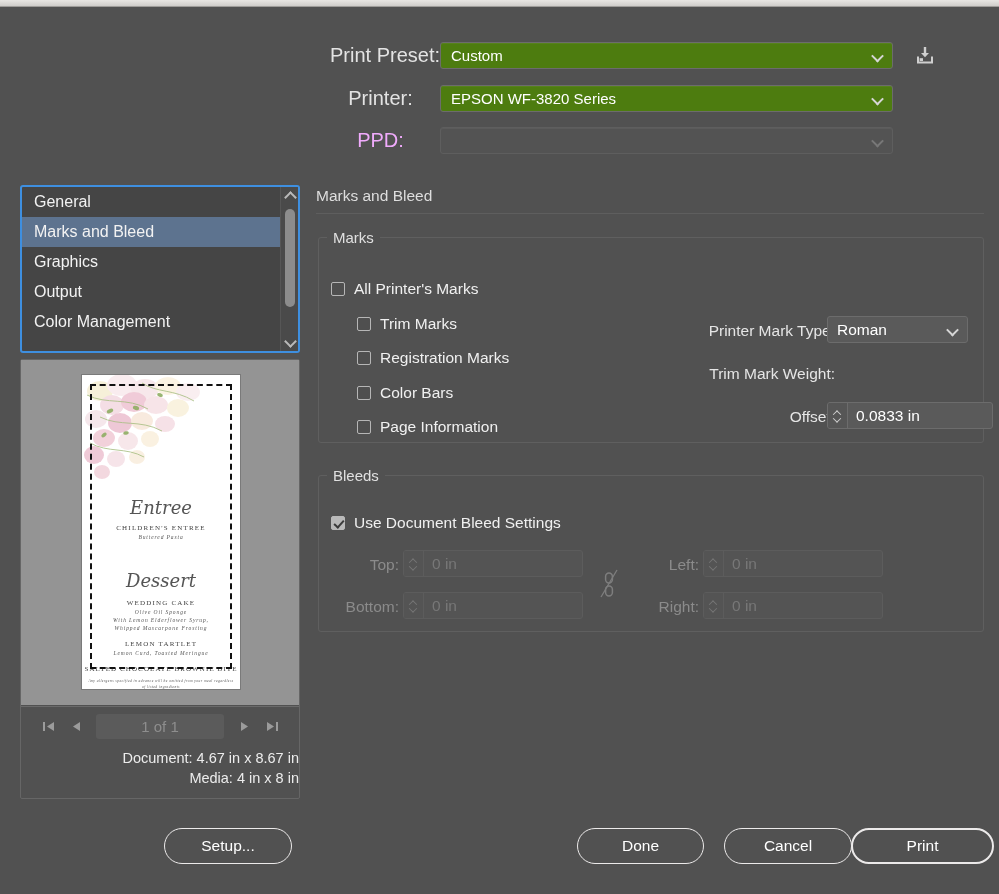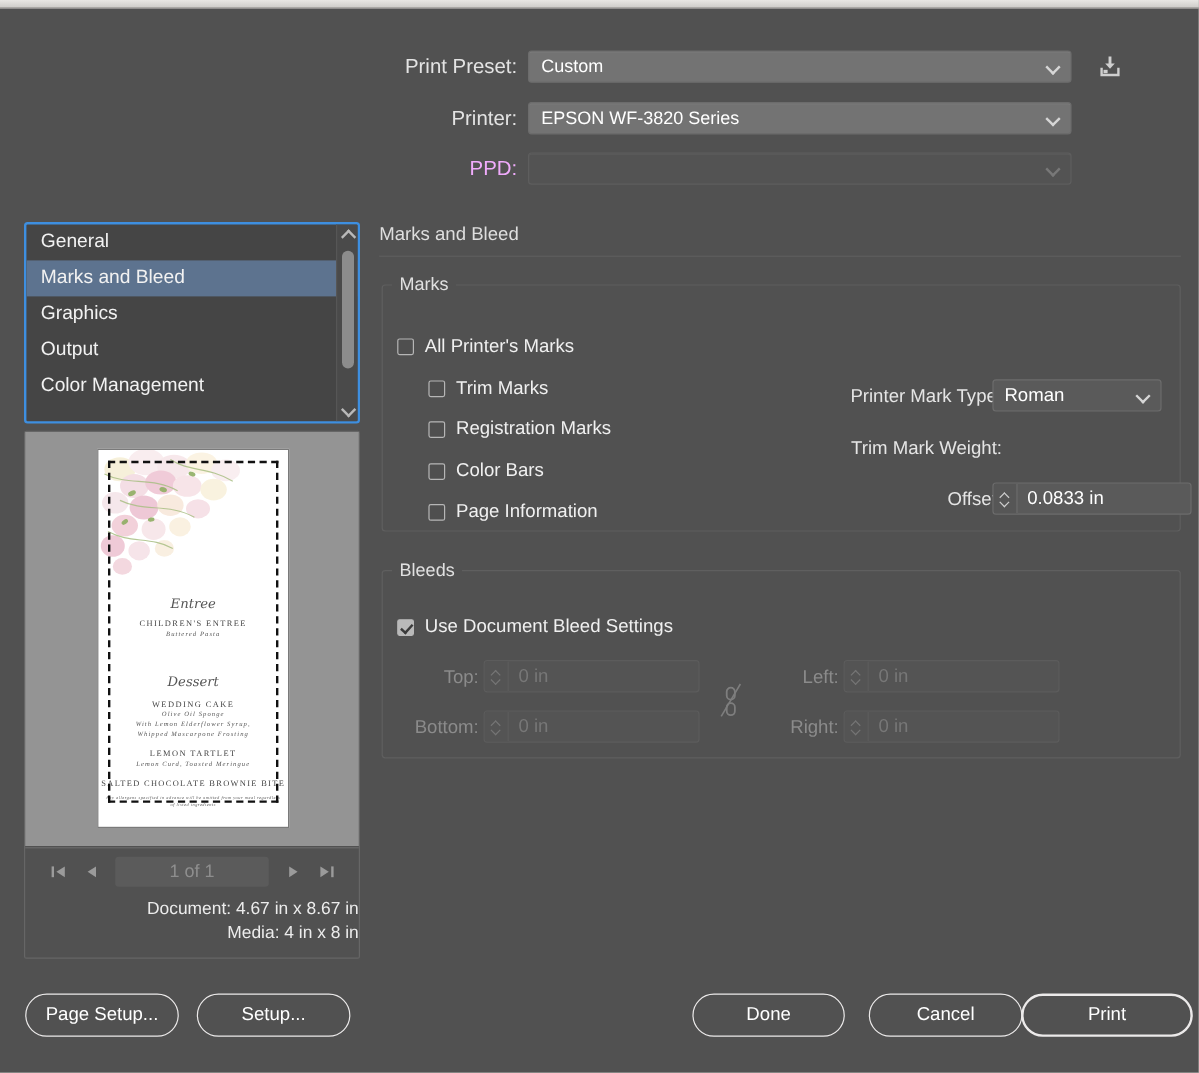--- a/index.html
+++ b/index.html
@@ -18,27 +18,27 @@
   }
   .titlebar-strip {
     position: absolute; top: -7px; left: 0; width: 999px; height: 7px;
     background: linear-gradient(#e8e6e3, #cfcdca);
     border-bottom: 1px solid #9e9c99;
   }
 
   
   .toprow { position: absolute; display: flex; align-items: center; }
   .toprow .lbl {
-    width: 110px; text-align: right; padding-right: 9px;
-    font-size: 17px; color: #e3e3e3; white-space: nowrap;
+    width: 110px; text-align: center; padding-right: 9px;
+    font-size: 20px; color: #e3e3e3; white-space: nowrap;
   }
   .toprow .lbl.dim { color: #f0abfc; }
   .select {
     position: relative; height: 27px; width: 453px;
-    background: #737373;
+    background: #4d7c0f;
     border: 1px solid #6c6c6c;
     border-radius: 3px;
     display: flex; align-items: center;
     padding-left: 10px;
     font-size: 15px; color: #ffffff;
     box-shadow: inset 0 1px 0 rgba(255,255,255,0.05);
   }
   .select.disabled { background: #535353; border-color: #5e5e5e; color: #777; }
   .chev {
     position: absolute; right: 10px; top: 50%; margin-top: -3px;
@@ -121,21 +121,21 @@
   #flowers {
     position: absolute; left: 0; top: 0; width: 130px; height: 112px;
     overflow: hidden;
   }
   .menu-text {
     position: absolute; left: 0; right: 0; top: 112px;
     text-align: center; color: #555;
   }
   .m-script {
     font-family: "DejaVu Serif", serif; font-style: italic;
-    font-size: 11px; color: #555; letter-spacing: 0px;
+    font-size: 18px; color: #555; letter-spacing: 0px;
     margin-top: 10px;
   }
   .m-head {
     font-family: "Liberation Serif", serif;
     font-size: 7px; letter-spacing: 1.2px; color: #444; margin-top: 6px;
   }
   .m-sub {
     font-family: "Liberation Serif", serif; font-style: italic;
     font-size: 5.5px; letter-spacing: 0.9px; color: #555; margin-top: 2px;
   }
@@ -493,18 +493,17 @@
     <span class="field-lbl dim" style="left:304px; top:114px; width:76px;">Right:</span>
     <div class="spin disabled" style="left:384px; top:108px; width:180px;">
       <div class="stepper">
         <span class="st-a up"></span>
         <span class="st-a down"></span>
       </div>
       <div class="val">0 in</div>
     </div>
   </fieldset>
 
-  <div class="btn" style="left:21px; top:821px; width:128px;">Page Setup...</div>
   <div class="btn" style="left:164px; top:821px; width:128px;">Setup...</div>
   <div class="btn" style="left:577px; top:821px; width:127px;">Done</div>
   <div class="btn" style="left:724px; top:821px; width:128px;">Cancel</div>
   <div class="btn default" style="left:851px; top:821px; width:143px;">Print</div>
 </div>
 
 </body></html>

